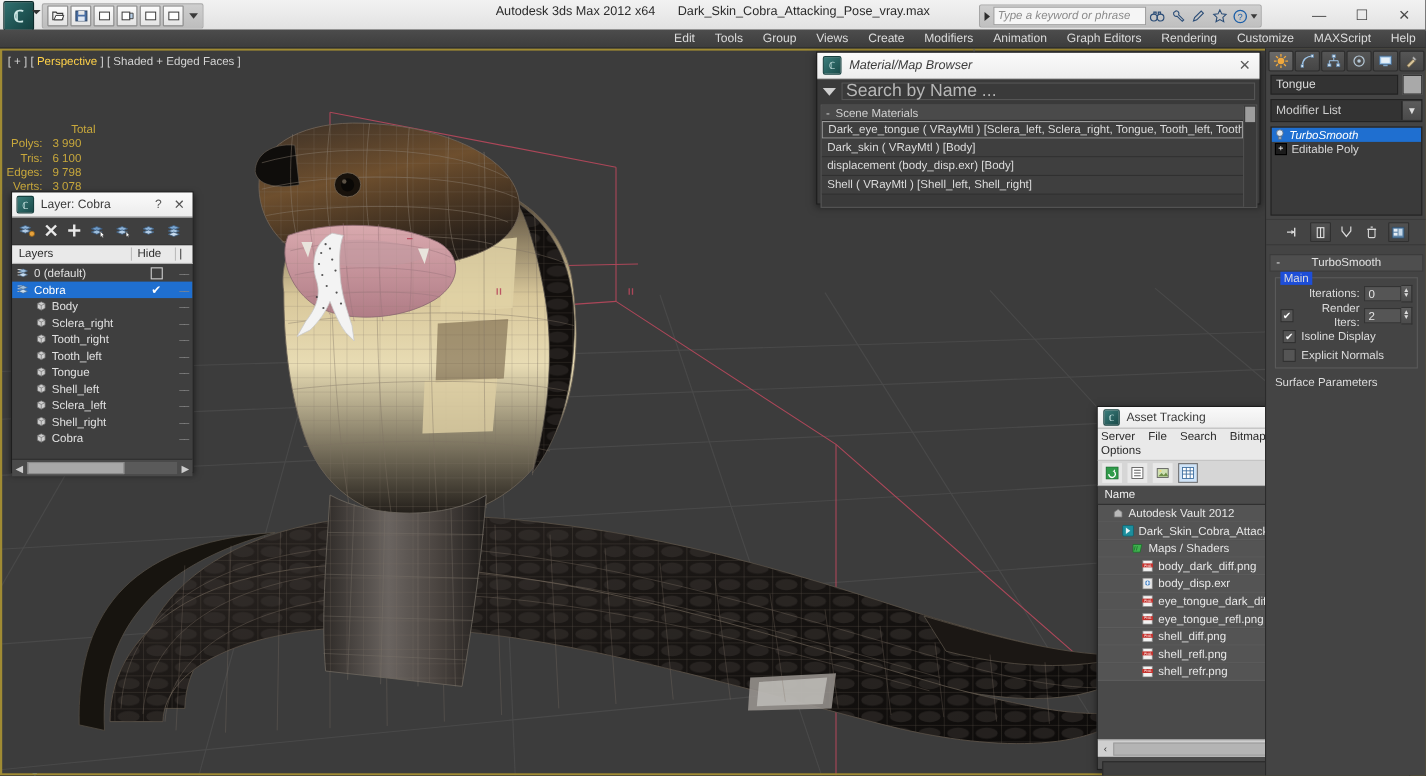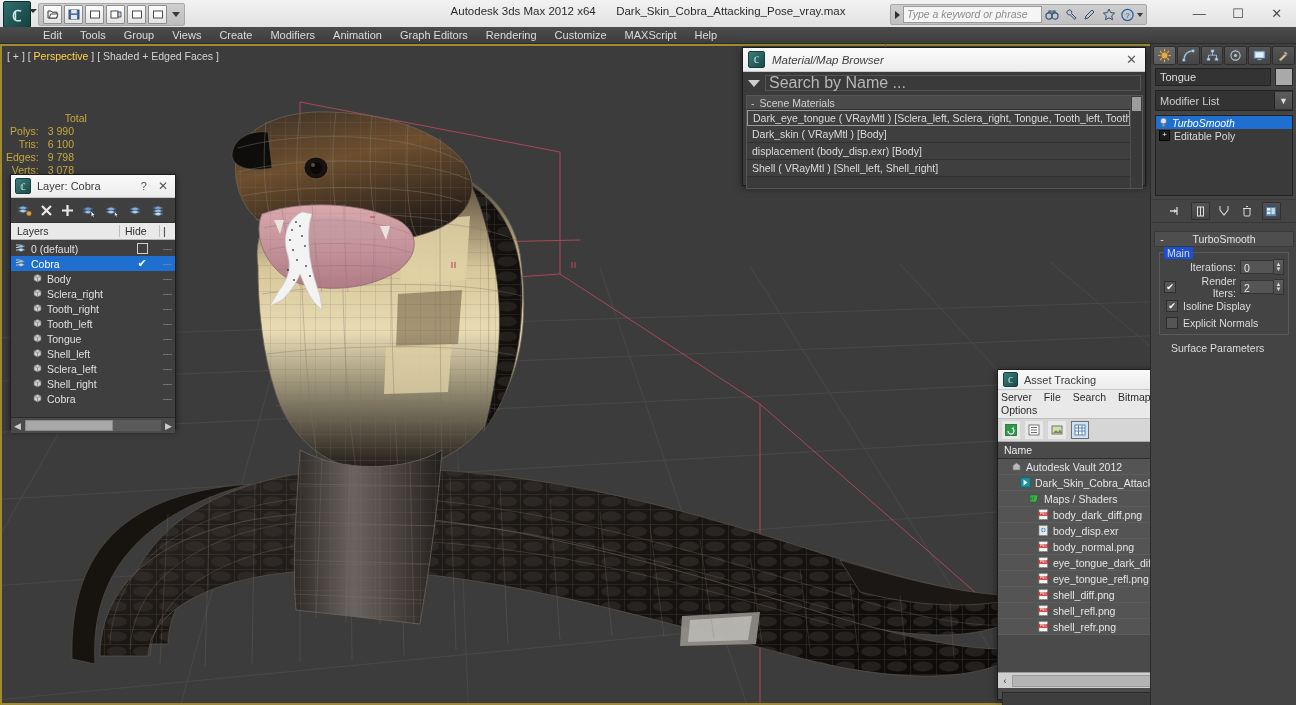--- a/index.html
+++ b/index.html
@@ -39,21 +39,21 @@
   #search-input{flex:1;height:15px;background:#f5f5f5;border:1px solid #9a9a9a;
     font-style:italic;font-size:10.5px;color:#8c8c8c;padding:0 3px;line-height:15px;
     font-family:"Liberation Sans",sans-serif;}
   .ticon{width:19px;height:19px;display:flex;align-items:center;justify-content:center;}
   #win-btns{left:1180px;top:0;width:116px;height:27px;display:flex;}
   .wb{flex:1;display:flex;align-items:center;justify-content:center;color:#4a4a4a;font-size:13px;}
 
   
   #menubar{left:0;top:27px;width:1296px;height:17px;
     background:linear-gradient(#4c4c4c,#3d3d3d);border-bottom:1px solid #2d2d2d;
-    display:flex;align-items:center;padding-left:34px;box-sizing:border-box;}
+    display:flex;align-items:center;padding-left:34px;box-sizing:border-box;justify-content:flex-end;}
   .menu-item{padding:0 9px;font-size:11px;color:#dcdcdc;line-height:17px;}
 
   
   #viewport{left:0;top:44px;width:1296px;height:661px;background:#3c3c3c;}
   #vp-border{left:0;top:44px;width:1296px;height:661px;border:2px solid #a08b33;box-sizing:border-box;pointer-events:none;}
   #vp-label{left:7px;top:50px;font-size:10.5px;color:#d4d4d4;white-space:nowrap;}
   #vp-label .hl{color:#ffd24a;}
   #vp-divider{left:885px;top:44px;width:1px;height:13px;background:#6a6a6a;}
 
   
@@ -192,21 +192,21 @@
   #cp-main .legend{position:absolute;left:4px;top:-6px;background:#1d4ed8;padding:0 3px;font-size:10.5px;color:#dcdcdc;}
   .prow{height:16px;display:flex;align-items:center;margin-top:4px;font-size:10.5px;color:#dcdcdc;}
   .prow .lab{flex:1;text-align:right;padding-right:4px;}
   .spin{width:34px;height:14px;background:#555;border:1px solid #333;color:#e6e6e6;font-size:10.5px;
     padding-left:3px;line-height:14px;box-sizing:border-box;}
   .spinb{width:9px;height:14px;background:linear-gradient(#5e5e5e,#4b4b4b);border:1px solid #333;border-left:none;
     display:flex;flex-direction:column;align-items:center;justify-content:center;color:#ddd;font-size:6px;line-height:5px;}
   .cb{width:10px;height:10px;background:#555;border:1px solid #2e2e2e;margin-right:5px;flex:none;
     display:flex;align-items:center;justify-content:center;color:#fff;font-size:9px;line-height:9px;}
   .crow{display:flex;align-items:center;margin-top:5px;font-size:10.5px;color:#dcdcdc;padding-left:2px;}
-  #cp-surf{margin:7px 5px 0 17px;color:#dcdcdc;font-size:10.5px;}
+  #cp-surf{margin:7px 5px 0 5px;color:#dcdcdc;font-size:10.5px;}
 </style>
 </head>
 <body>
 
 <div id="viewport" class="abs">
   <svg id="grid" class="abs" style="left:0;top:0;" width="1296" height="661" viewBox="0 0 1296 661">
     <defs>
       <linearGradient id="bodyg" x1="0" y1="0" x2="1" y2="1">
         <stop offset="0" stop-color="#2a2522"></stop>
           <stop offset="0.5" stop-color="#171412"></stop>
@@ -943,32 +943,20 @@
         <span class="as">Found</span>
       </div>
       <div class="arow">
         <span class="an">
           <span style="display:inline-block;width:40px;flex:none"></span>
           <svg class="fico" viewBox="0 0 11 11">
             <rect x="1" y="0.6" width="8.5" height="9.8" fill="#f2f2f2" stroke="#8a8a8a" stroke-width="0.7"></rect>
             <rect x="0.4" y="3.2" width="9.8" height="3.6" fill="#c4302b"></rect>
             <text x="5.3" y="6.1" font-size="3.1" fill="#fff" text-anchor="middle" font-family="Liberation Sans, sans-serif">PNG</text>
           </svg>
-          <span>body_normal.png</span>
-        </span>
-        <span class="as">Found</span>
-      </div>
-      <div class="arow">
-        <span class="an">
-          <span style="display:inline-block;width:40px;flex:none"></span>
-          <svg class="fico" viewBox="0 0 11 11">
-            <rect x="1" y="0.6" width="8.5" height="9.8" fill="#f2f2f2" stroke="#8a8a8a" stroke-width="0.7"></rect>
-            <rect x="0.4" y="3.2" width="9.8" height="3.6" fill="#c4302b"></rect>
-            <text x="5.3" y="6.1" font-size="3.1" fill="#fff" text-anchor="middle" font-family="Liberation Sans, sans-serif">PNG</text>
-          </svg>
           <span>eye_tongue_dark_diff.png</span>
         </span>
         <span class="as">Found</span>
       </div>
       <div class="arow">
         <span class="an">
           <span style="display:inline-block;width:40px;flex:none"></span>
           <svg class="fico" viewBox="0 0 11 11">
             <rect x="1" y="0.6" width="8.5" height="9.8" fill="#f2f2f2" stroke="#8a8a8a" stroke-width="0.7"></rect>
             <rect x="0.4" y="3.2" width="9.8" height="3.6" fill="#c4302b"></rect>

